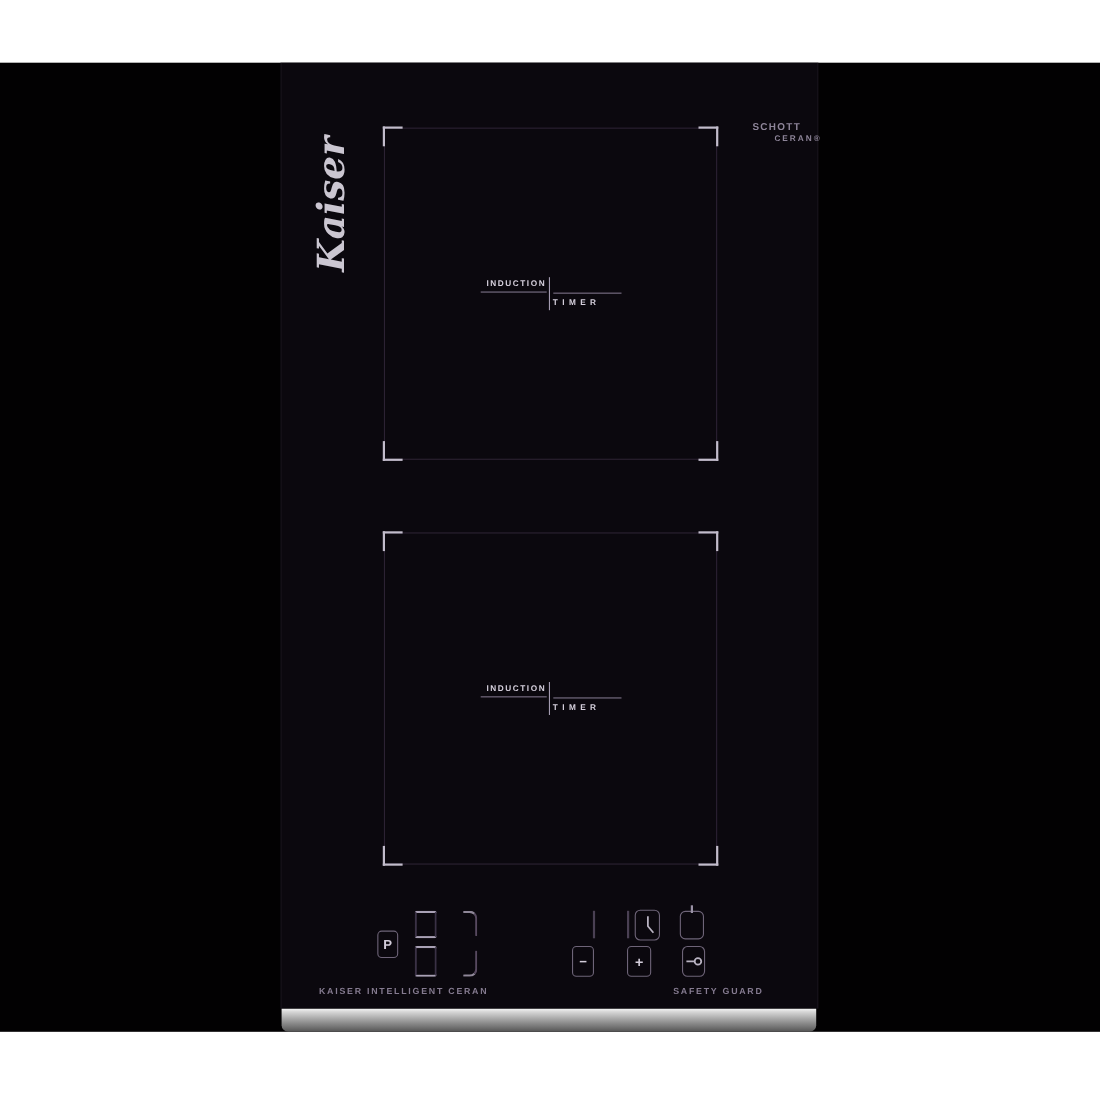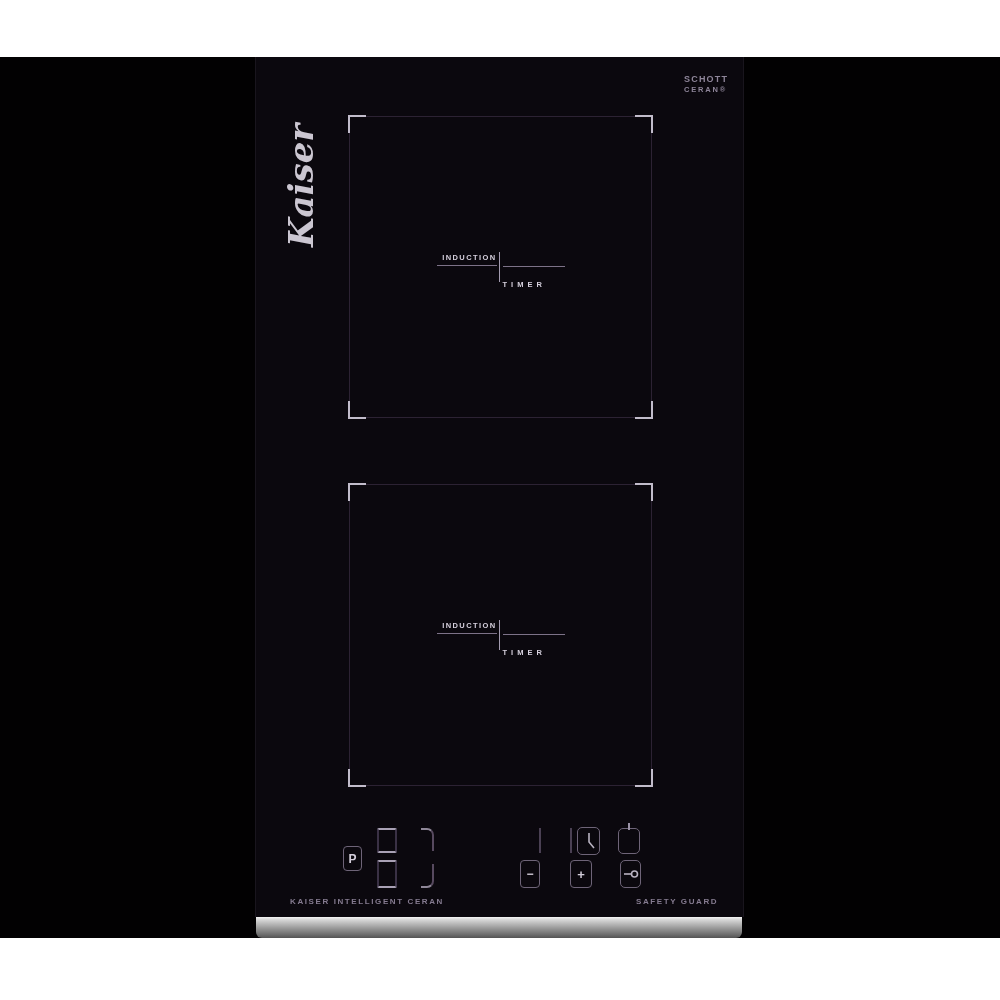--- a/index.html
+++ b/index.html
@@ -15,42 +15,42 @@
 
   .steel-strip { position:absolute; left:256px; top:917px; width:486px; height:21px;
                  border-radius:0 0 6px 6px;
                  background:linear-gradient(to bottom,#f4f4f4 0%, #d9d9d9 12%, #b5b5b5 35%, #8f8f8f 60%, #6b6b6b 85%, #535353 100%); }
 
   
   .kaiser-logo { position:absolute; left:263px; top:95px; width:72px; height:160px; }
 
   
   .schott { position:absolute; left:684px; top:74px; width:60px; color:#8e8599; }
-  .schott .l1 { font-size:9px; font-weight:bold; letter-spacing:1.2px; }
-  .schott .l2 { font-size:7.5px; font-weight:bold; letter-spacing:1.8px; margin-top:1px; }
+  .schott .l1 { font-size:9px; font-weight:bold; letter-spacing:1.2px;margin-top:36px; }
+  .schott .l2 { font-size:7.5px; font-weight:bold; letter-spacing:1.8px; margin-top:1px;margin-left:20px; }
 
   
   .zone { position:absolute; left:349px; width:303px; height:302px;
           border:1px solid #2c2233; }
   .zone.z1 { top:116px; }
   .zone.z2 { top:484px; }
   .corner { position:absolute; width:18px; height:18px; }
   .corner.tl { left:-2px; top:-2px; border-top:2px solid #c2bccb; border-left:2px solid #c2bccb; }
   .corner.tr { right:-2px; top:-2px; border-top:2px solid #c2bccb; border-right:2px solid #c2bccb; }
   .corner.bl { left:-2px; bottom:-2px; border-bottom:2px solid #c2bccb; border-left:2px solid #c2bccb; }
   .corner.br { right:-2px; bottom:-2px; border-bottom:2px solid #c2bccb; border-right:2px solid #c2bccb; }
 
   .zone-label { position:absolute; left:50%; top:50%; transform:translate(-50%,-50%);
                 width:128px; height:30px; }
   .zl-left { position:absolute; left:0; top:1px; width:60px; height:13px;
              border-bottom:1px solid #7d7288; color:#d6d0dd;
              font-size:7.5px; font-weight:bold; letter-spacing:1.4px; text-align:right; }
   .zl-divider { position:absolute; left:62px; top:0; width:1px; height:30px; background:#a39bb0; }
   .zl-right { position:absolute; left:66px; top:14px; width:62px; height:14px;
-              border-top:1px solid #7d7288; color:#d6d0dd; padding-top:13px;
+              border-top:1px solid #7d7288; color:#d6d0dd; padding-top:3px;
               font-size:7.5px; font-weight:bold; letter-spacing:4px; text-align:left; }
 
   
   .touch-btn { position:absolute; border:1.5px solid #6e6478; border-radius:4px;
                color:#d3cdda; display:flex; align-items:center; justify-content:center;
                font-weight:bold; background:transparent; }
 
   .p-btn { left:343px; top:846px; width:19px; height:25px; font-size:12px; }
 
   .digit { position:absolute; left:377px; width:20px;
@@ -72,21 +72,21 @@
   .clock-btn { left:577px; top:827px; width:23px; height:28px; border-radius:5px; }
   .power-btn { left:618px; top:828px; width:22px; height:26px; border-radius:5px; }
   .power-tick { position:absolute; left:628px; top:823px; width:2px; height:7px; background:#9a92a6; }
   .minus-btn { left:520px; top:860px; width:20px; height:28px; font-size:12px; }
   .plus-btn  { left:570px; top:860px; width:22px; height:28px; font-size:13px; }
   .key-btn   { left:620px; top:860px; width:21px; height:28px; border-radius:5px; }
 
   .footer-text { position:absolute; top:897px; font-size:8px; font-weight:bold;
                  letter-spacing:1.6px; color:#857b90; }
   .footer-text.left { left:290px; }
-  .footer-text.right { left:636px; }
+  .footer-text.right { left:612px; }
 
   svg { display:block; }
 </style>
 </head>
 <body>
 
 <div class="canvas">
 
   <div class="backdrop"></div>
 

